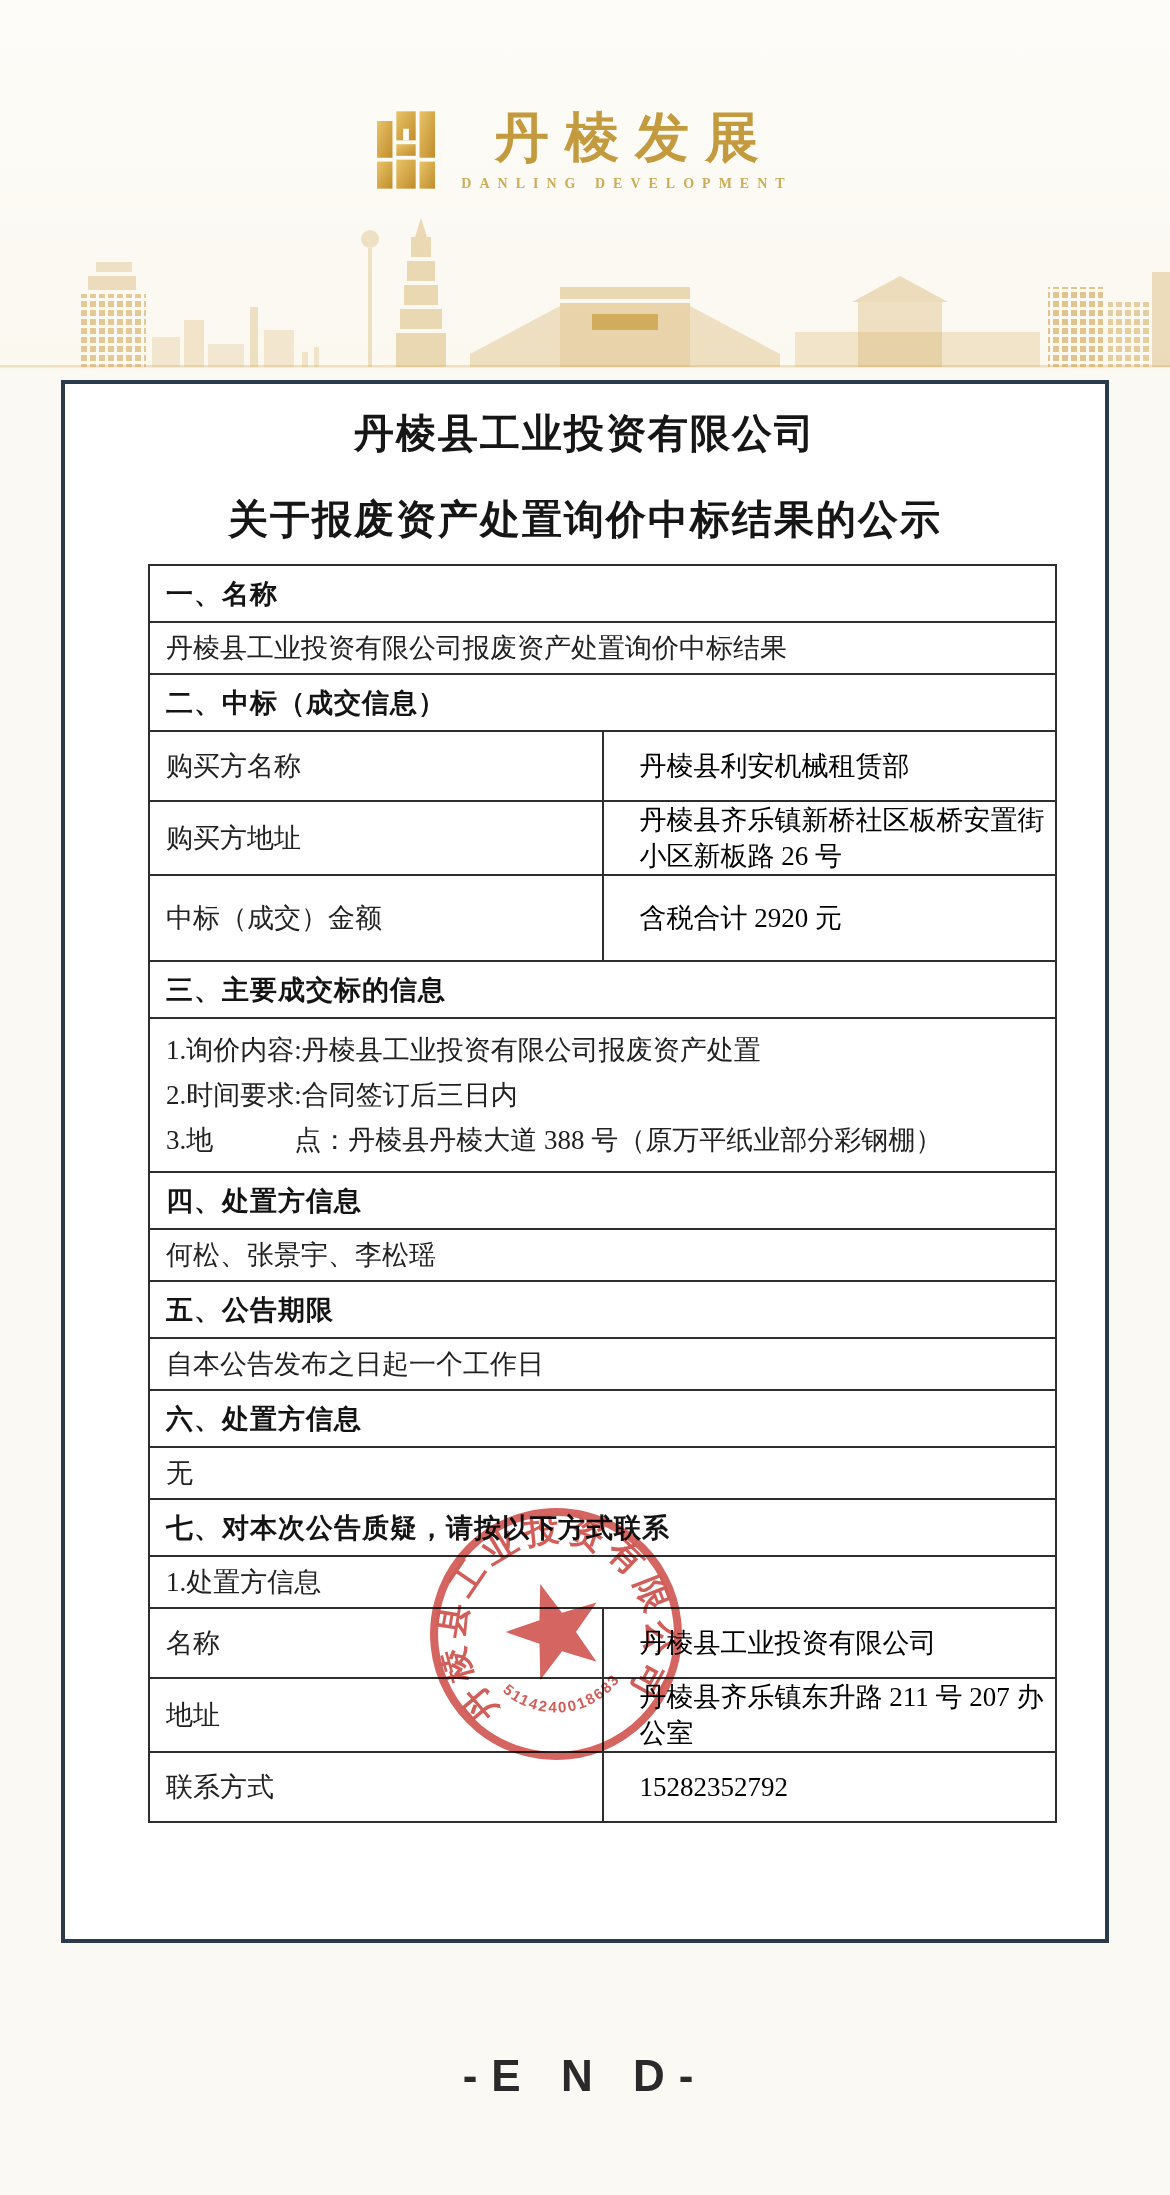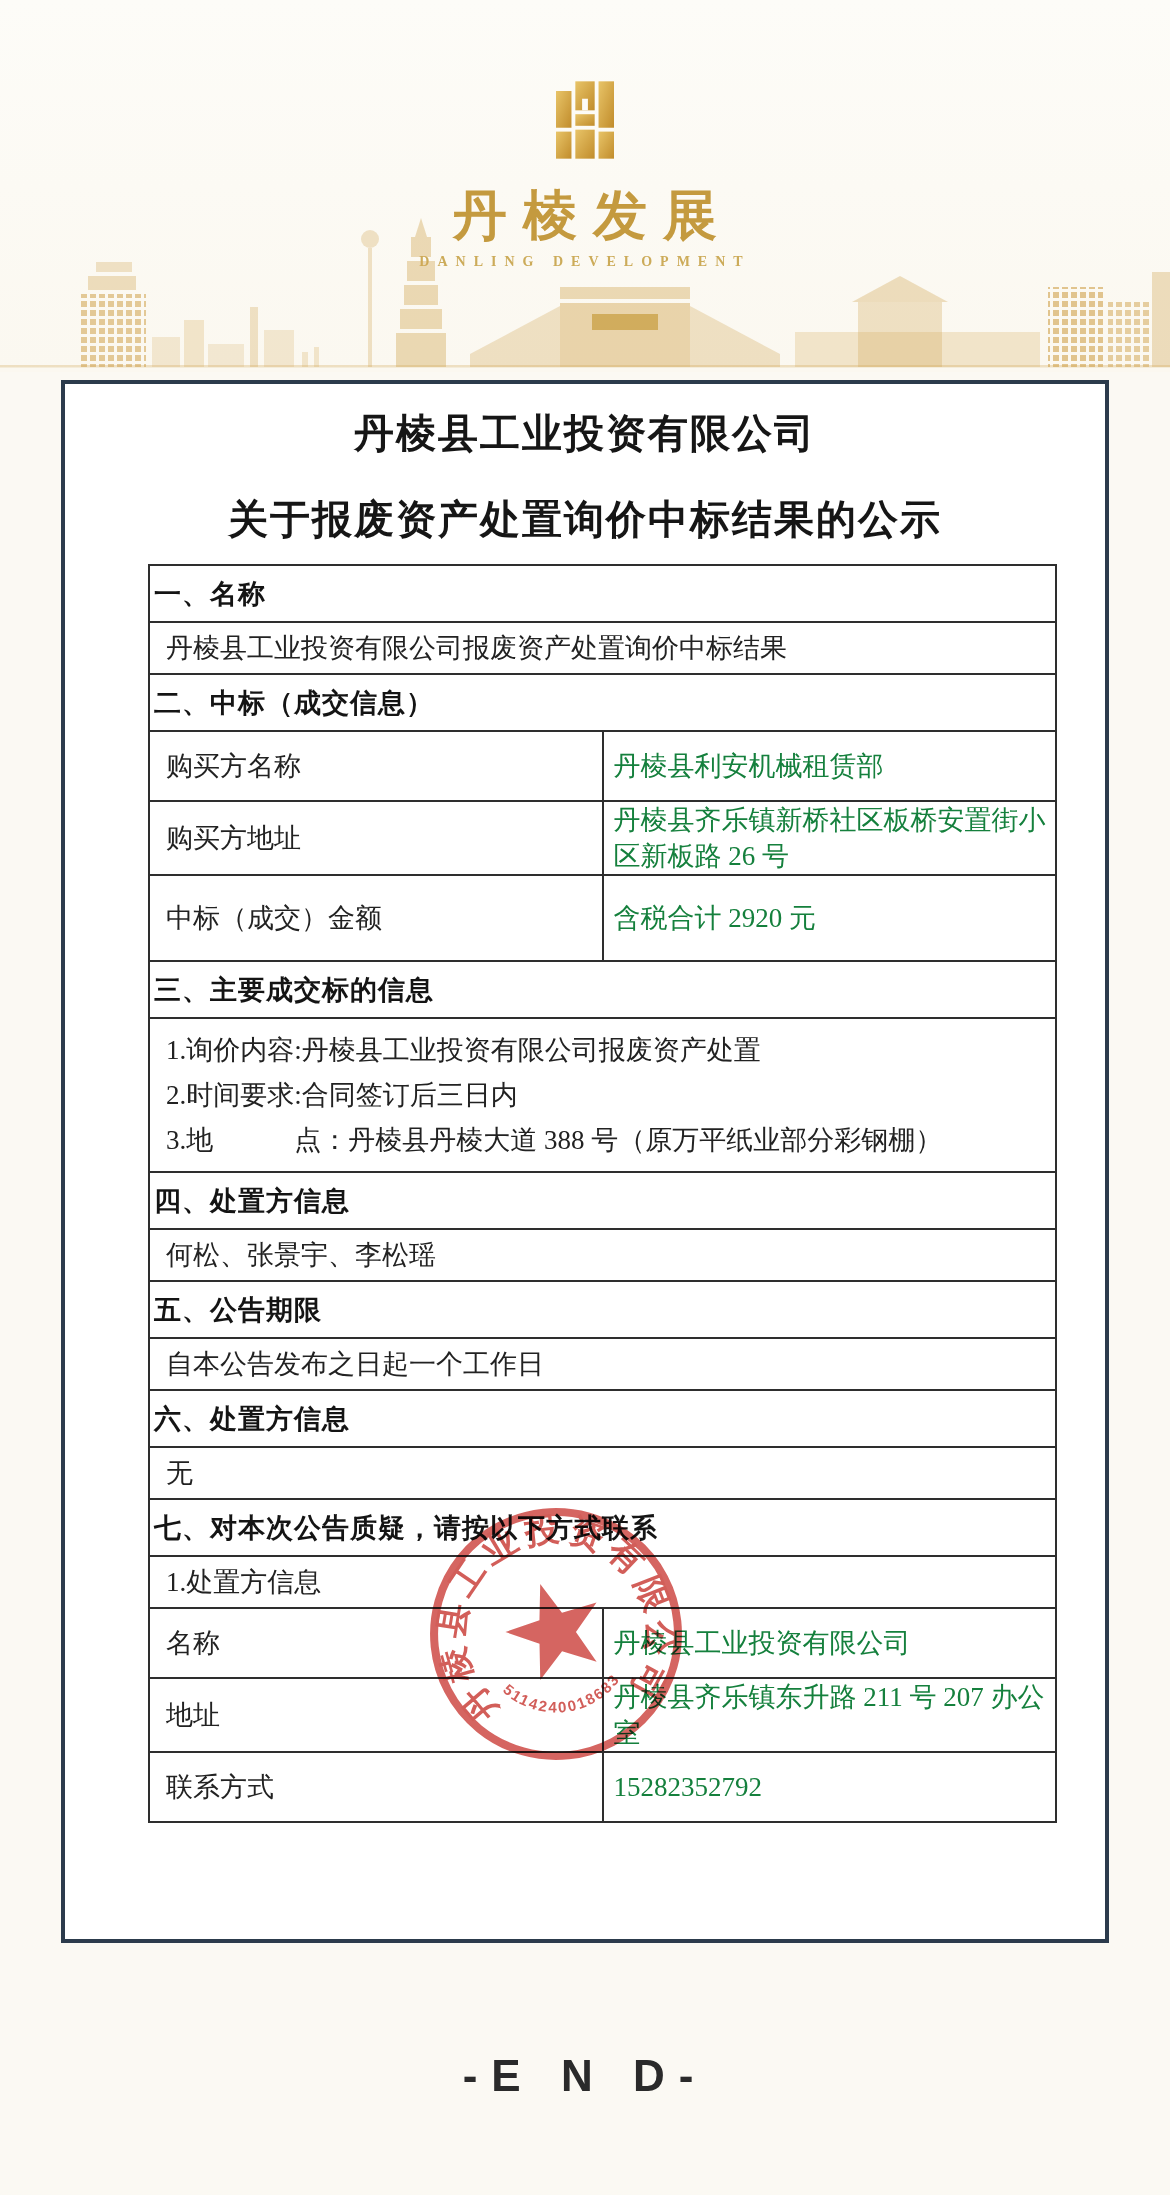--- a/index.html
+++ b/index.html
@@ -9,22 +9,22 @@
     font-family:"Liberation Serif", serif;
     color:#1f1f1f;
   }
   
   .brand-header {
     position:relative; width:1170px; height:372px;
     background:linear-gradient(#fdfcf8,#fbf8f0);
     overflow:hidden;
   }
   .logo-row {
-    position:absolute; top:80px; left:0; width:100%;
-    display:flex; justify-content:center; align-items:center; gap:26px;flex-direction:column;
+    position:absolute; top:108px; left:0; width:100%;
+    display:flex; justify-content:center; align-items:center; gap:26px;
   }
   .logo-icon { width:58px; height:80px; flex:0 0 auto; }
   .logo-texts { display:flex; flex-direction:column; align-items:center; }
   .logo-title {
     font-family:"Liberation Serif", serif;
     font-size:54px; font-weight:700; color:#c49a3f;
     letter-spacing:16px; line-height:60px; white-space:nowrap;
     text-indent:16px;
   }
   .logo-subtitle {
@@ -56,36 +56,36 @@
     border-collapse:collapse;
     table-layout:fixed;
   }
   table.notice-table td {
     border:2px solid #2e2e2e;
     vertical-align:middle;
   }
   td.section-cell {
     font-family:"Liberation Sans", sans-serif;
     font-weight:700; font-size:27px; color:#141414;
-    padding-left:4px; letter-spacing:1px;
+    padding-left:16px; letter-spacing:1px;
   }
   td.content-cell {
     font-family:"Liberation Serif", serif;
     font-size:27px; color:#222222;
     padding-left:16px;
   }
   td.kv-label {
     font-family:"Liberation Serif", serif;
     font-size:27px; color:#222222;
     width:228px; padding-left:16px;
   }
   td.kv-value {
     font-family:"Liberation Serif", serif;
-    font-size:27px; color:#15803d;
-    padding-left:10px;
+    font-size:27px; color:#000000;
+    padding-left:36px;
   }
   tr.r-section td { height:57px; }
   tr.r-content td { height:52px; }
   tr.r-kv td      { height:70px; }
   tr.r-kv-tall td { height:86px; }
   tr.r-multi td   { height:154px; }
   .multi-line { line-height:45px; }
   
   .seal {
     position:absolute; left:360px; top:1119px;

